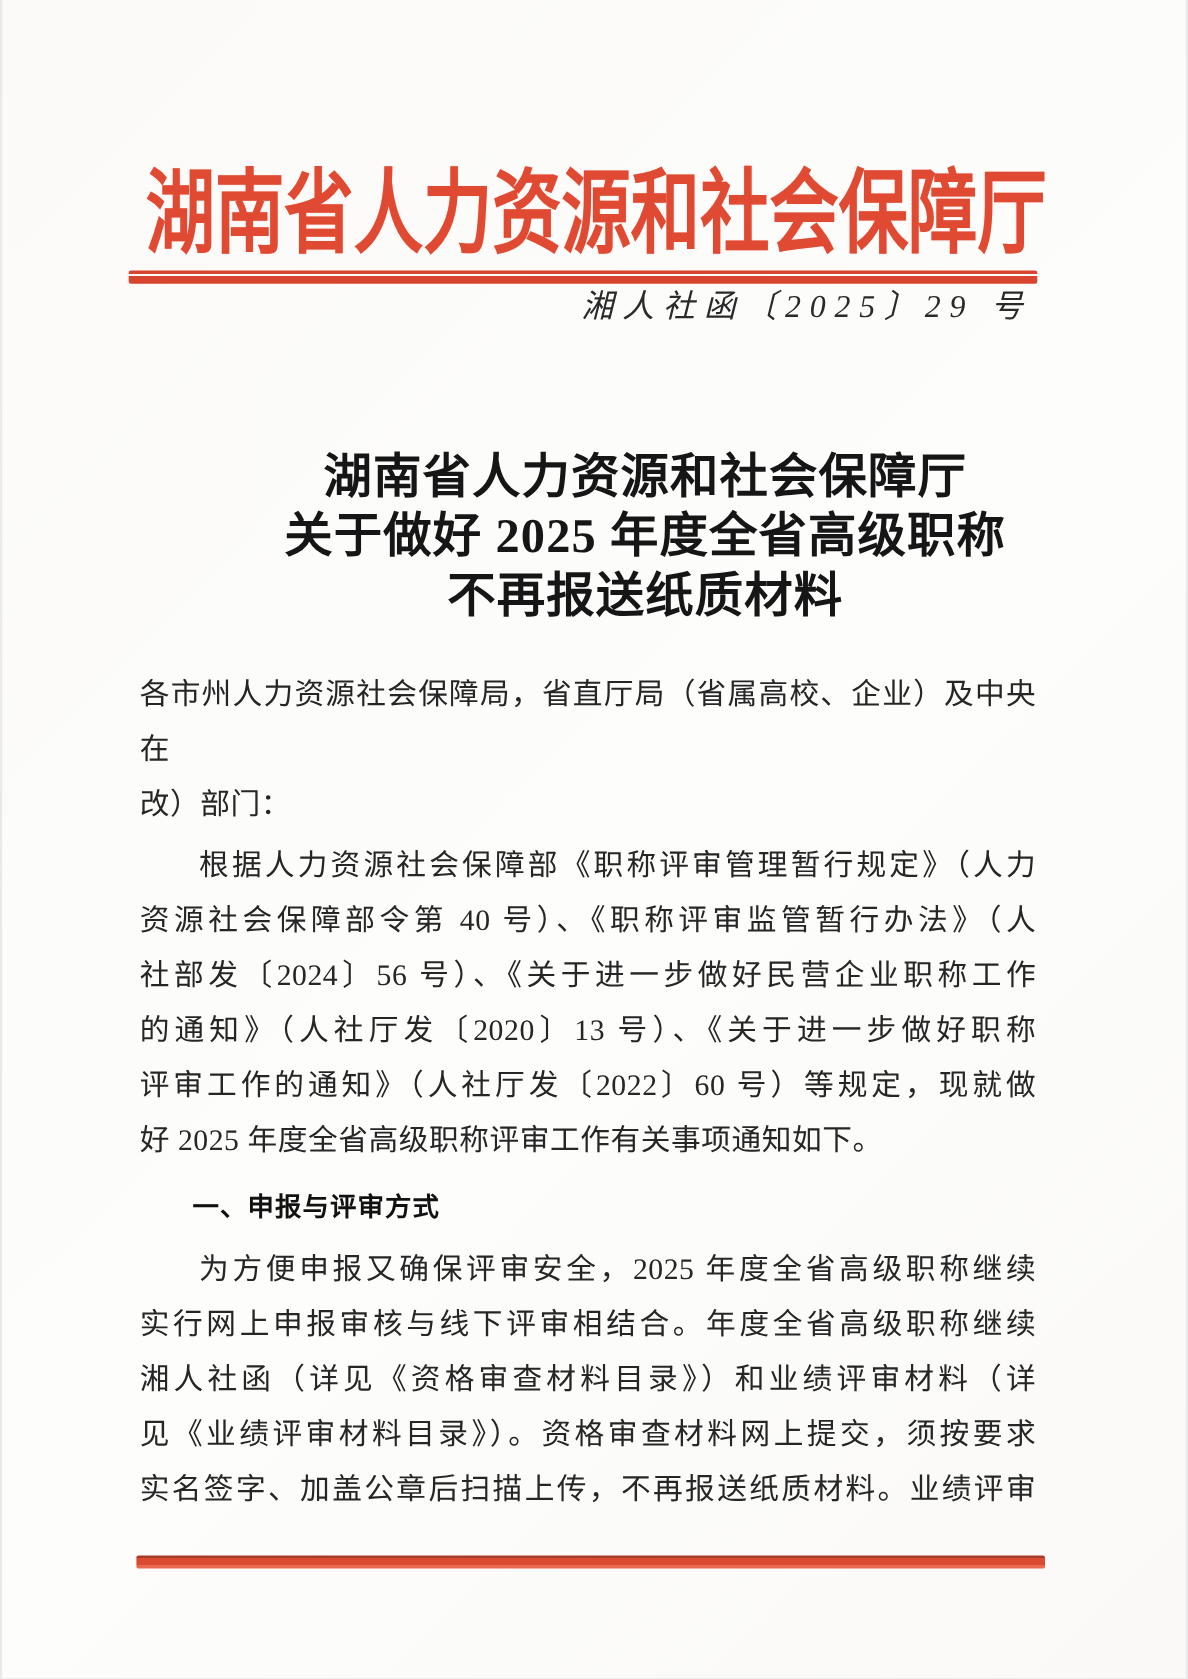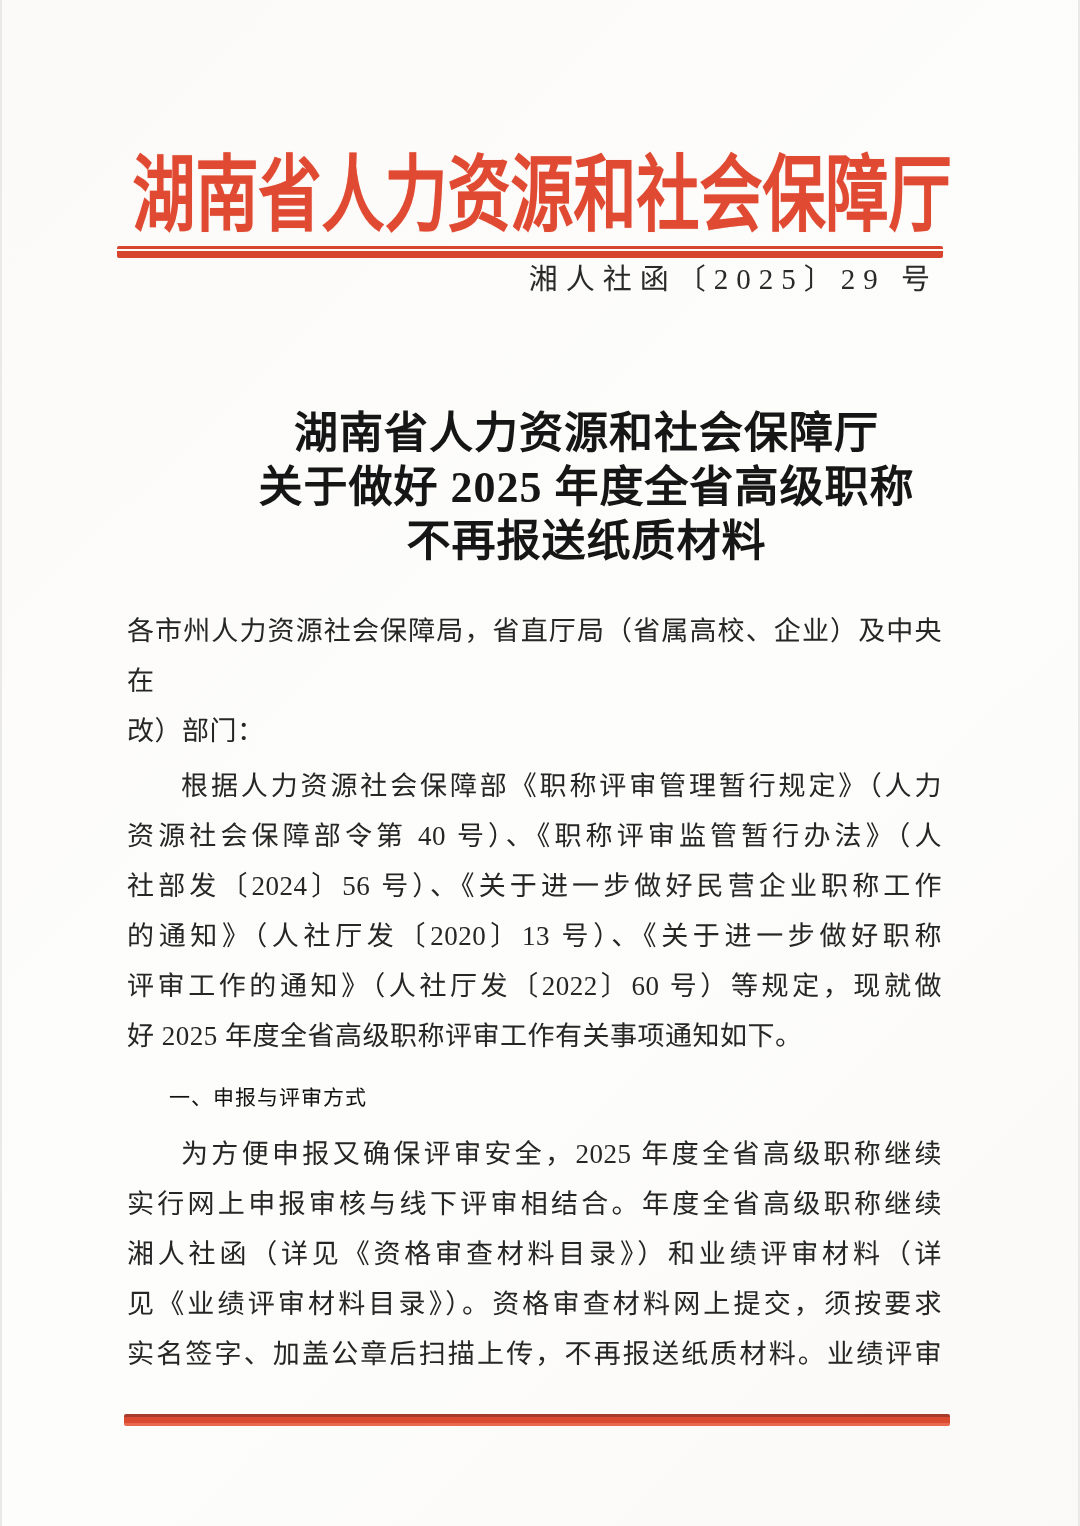--- a/index.html
+++ b/index.html
@@ -51,20 +51,21 @@
   }
   .doc-number {
     position: absolute;
     top: 262px;
     right: 140px;
     font-size: 29px;
     line-height: 34px;
     letter-spacing: 8px;
     color: #2a2a2a;
     white-space: nowrap;
+    font-style: italic;
   }
 
   
   .doc-title {
     position: absolute;
     top: 407px;
     left: 125px;
     width: 815px;
     padding-left: 52px;
     box-sizing: content-box;
@@ -93,22 +94,22 @@
     text-align-last: justify;
   }
   .last-left .line:last-child { text-align-last: left; }
   .p-indent .line:first-child { text-indent: 2em; }
 
   .section-heading {
     margin-top: 12px;
     margin-bottom: 6px;
     text-indent: 2em;
     font-family: "Liberation Sans", "DejaVu Sans", sans-serif;
-    font-weight: normal;
-    font-size: 21px;
+    font-weight: bold;
+    font-size: 24px;
     line-height: 50px;
     color: #111111;
     letter-spacing: 1px;
   }
 
   
   .foot-rule {
     position: absolute;
     top: 1414px;
     left: 122px;

